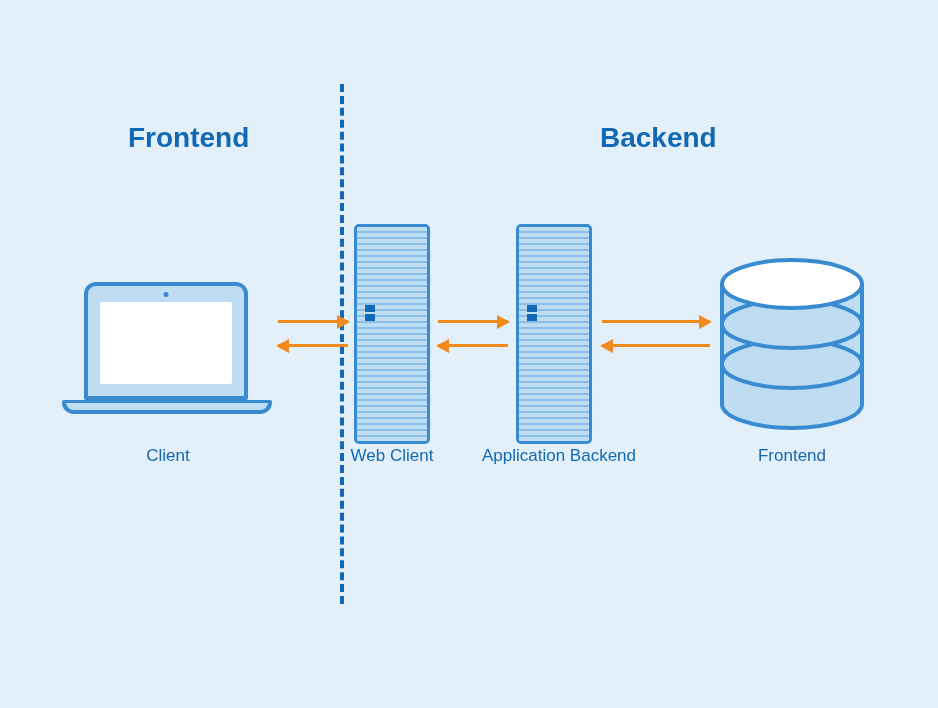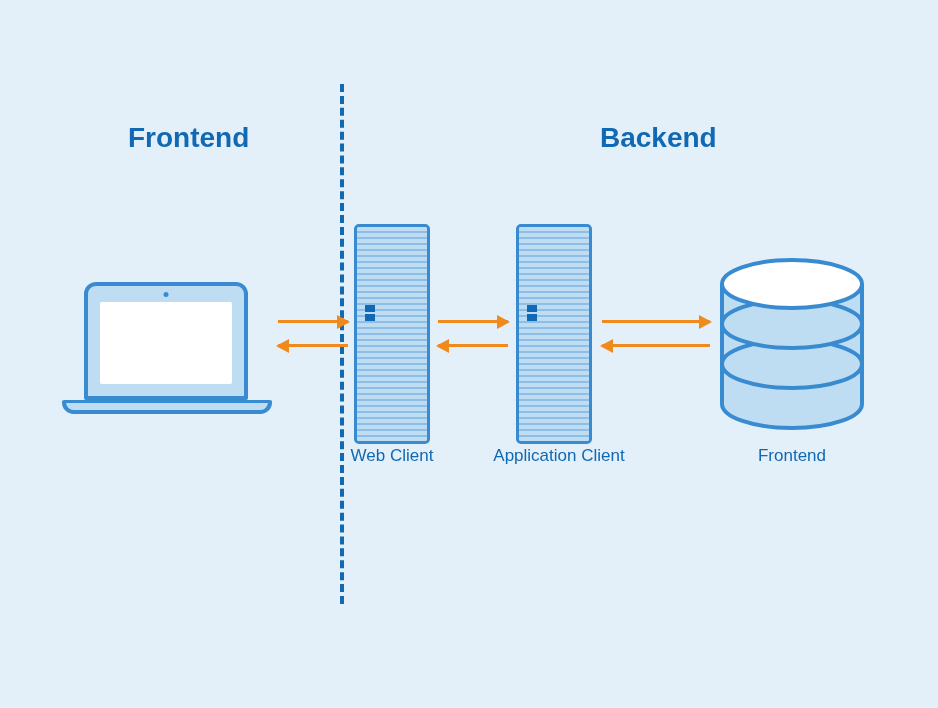--- a/index.html
+++ b/index.html
@@ -168,34 +168,35 @@
 
   <div class="divider"></div>
 
   <div class="laptop">
     <div class="laptop-screen">
       <div class="laptop-camera"></div>
       <div class="laptop-inner"></div>
     </div>
     <div class="laptop-base"></div>
   </div>
+  <div class="caption" style="left:88px; top:446px;">Client</div>
 
   <div class="server" style="left:354px; top:224px;">
     <div class="server-stripes"></div>
     <div class="server-bay" style="top:78px;"></div>
     <div class="server-bay" style="top:87px;"></div>
   </div>
   <div class="caption" style="left:312px; top:446px;">Web Client</div>
 
   <div class="server" style="left:516px; top:224px;">
     <div class="server-stripes"></div>
     <div class="server-bay" style="top:78px;"></div>
     <div class="server-bay" style="top:87px;"></div>
   </div>
-  <div class="caption" style="left:474px; top:446px; width:170px;">Application Client</div>
+  <div class="caption" style="left:474px; top:446px; width:170px;">Application Backend</div>
 
   <div class="db">
     <svg viewBox="0 0 148 176" width="148" height="176">
 
       <path d="M4 28 v120 a70 24 0 0 0 140 0 v-120" fill="#bfddf2" stroke="#388bd0" stroke-width="4"></path>
 
       <ellipse cx="74" cy="108" rx="70" ry="24" fill="#bfddf2" stroke="#388bd0" stroke-width="4"></ellipse>
       <ellipse cx="74" cy="68" rx="70" ry="24" fill="#bfddf2" stroke="#388bd0" stroke-width="4"></ellipse>
 
       <ellipse cx="74" cy="28" rx="70" ry="24" fill="#ffffff" stroke="#388bd0" stroke-width="4"></ellipse>

